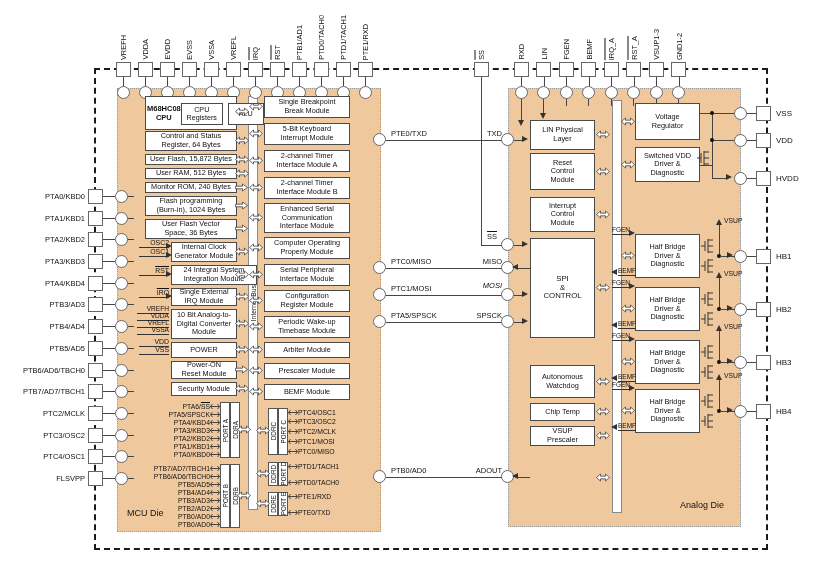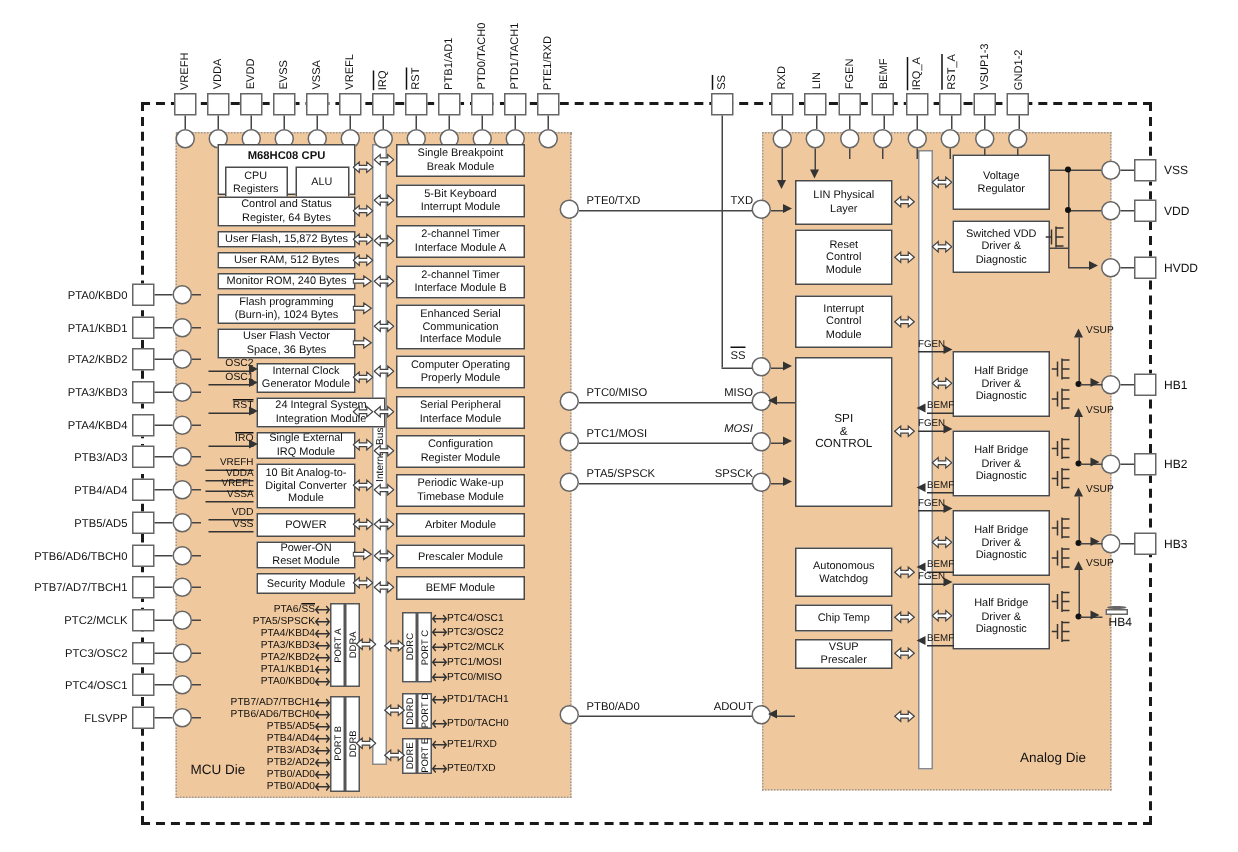--- a/index.html
+++ b/index.html
@@ -375,28 +375,28 @@
       <span class="w9"></span>
       <span class="sq"></span>
       <span class="lab">HB2</span>
     </div>
   <div class="rpin" style="top:354.5px;">
       <span class="pad"></span>
       <span class="w9"></span>
       <span class="sq"></span>
       <span class="lab">HB3</span>
     </div>
-  <div class="rpin" style="top:403.5px;flex-direction:column;">
+  <div class="rpin" style="top:403.5px;">
       <span class="pad"></span>
       <span class="w9"></span>
       <span class="sq"></span>
       <span class="lab">HB4</span>
     </div>
 
-  <div class="blk" style="left:145px;top:96px;width:92px;height:34px;flex-direction:column;justify-content:flex-start;">
+  <div class="blk" style="left:145px;top:96px;width:92px;height:34px;justify-content:flex-start;">
     <div class="cpu-title">M68HC08 CPU</div>
     <div class="cpu-row">
       <div class="cpu-inner" style="width:40px;height:20px;">CPU
 Registers</div>
       <div class="cpu-inner" style="width:34px;height:20px;">ALU</div>
     </div>
   </div>
   <div class="blk" style="left:145px;top:131px;width:92px;height:20px;">Control and Status
 Register, 64 Bytes</div>
   <div class="blk" style="left:145px;top:154px;width:92px;height:11px;">User Flash, 15,872 Bytes</div>

